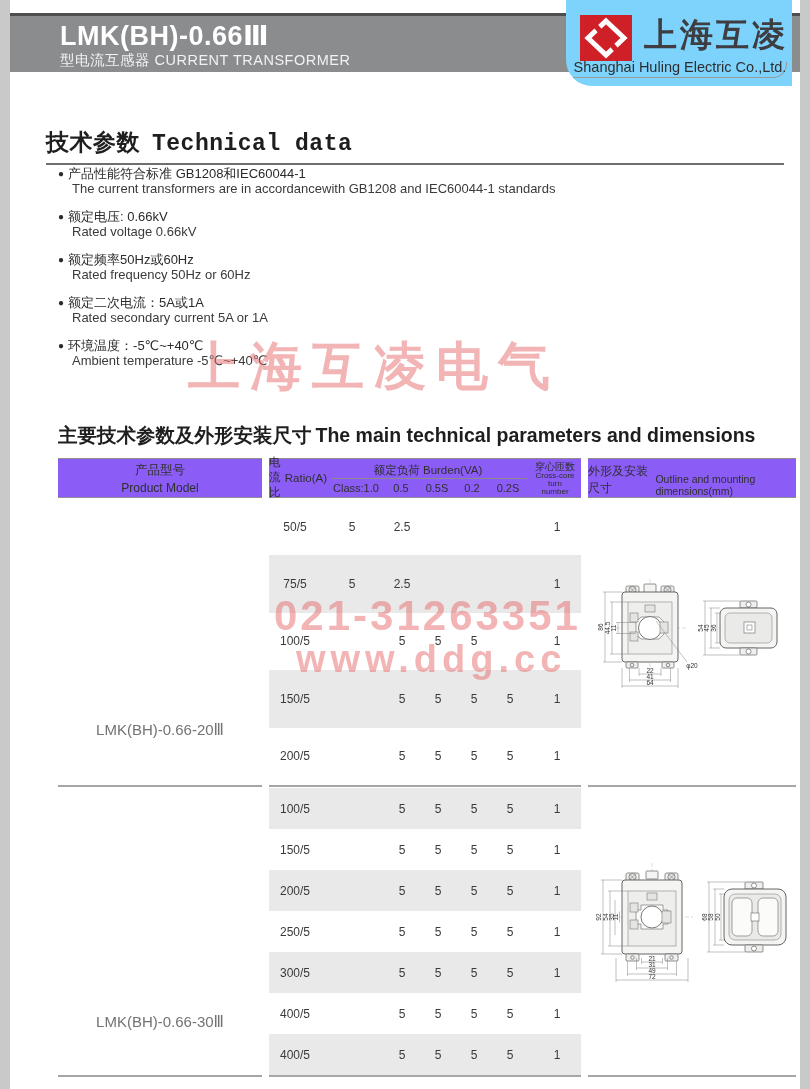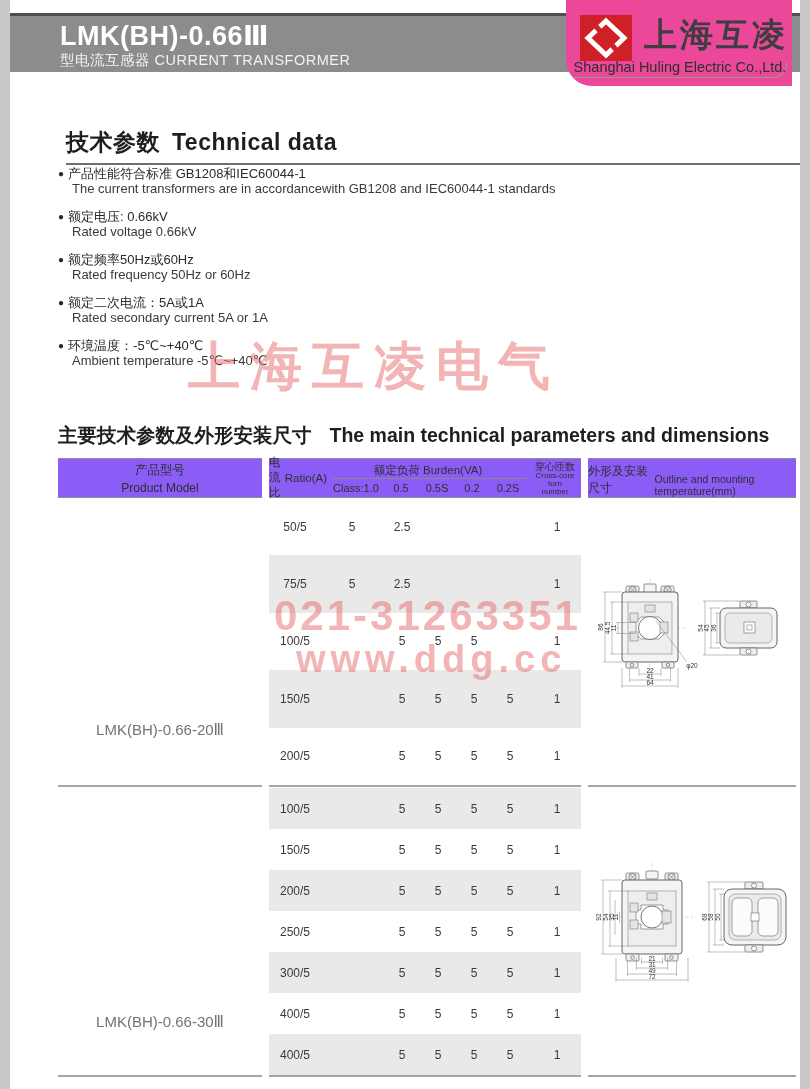--- a/index.html
+++ b/index.html
@@ -4,49 +4,49 @@
 <style>
   * { margin:0; padding:0; box-sizing:border-box; }
   body { background:#c9c9c9; font-family:"Liberation Sans","DejaVu Sans",sans-serif; }
   .page { position:relative; width:790px; height:1089px; background:#ffffff; margin:0 auto; overflow:hidden; }
 
   
   .gray-bar { position:absolute; left:0; top:13px; width:810px; height:59px;
               background:#8b8c8e; border-top:3px solid #4e4e50; z-index:1; }
   .hdr-title { position:absolute; left:50px; top:4px; color:#ffffff; font-size:27px; font-weight:bold; letter-spacing:0.5px; }
   .hdr-sub   { position:absolute; left:50px; top:35px; color:#f2f2f2; font-size:14.5px; letter-spacing:0.5px; }
-  .logo-cut { position:absolute; left:556px; top:0; width:226px; height:86px; background:#ec4899;
+  .logo-cut { position:absolute; left:556px; top:0; width:226px; height:86px; background:#7dd3fc;
               border-bottom-left-radius:26px; z-index:2; }
   .logo-svg { position:absolute; left:14px; top:15px; width:52px; height:46px; }
   .brand-cn { position:absolute; left:78px; top:13px; font-size:33px; font-weight:bold; color:#3e3e42; letter-spacing:3px; }
   .brand-en { position:absolute; left:6px; top:59px; width:216px; text-align:center; font-size:14.5px; color:#2e2e30; }
   .brand-rule { position:absolute; left:7px; top:62px; width:214px; height:16px;
                 border-bottom:1px solid #9a9a9a; border-right:1px solid #9a9a9a; border-bottom-right-radius:14px; }
   .bar-tail { position:absolute; left:784px; top:13px; width:26px; height:59px; background:#8b8c8e;
               border-top:3px solid #4e4e50; transform:skewX(8deg); transform-origin:top left; z-index:3; }
 
   
-  .sec1 { position:absolute; left:56px; top:127px; width:738px; }
+  .sec1 { position:absolute; left:36px; top:127px; width:738px;font-family:Liberation Mono, monospace; }
   .sec1 h2 { font-size:23px; font-weight:bold; color:#1e1e1e; letter-spacing:0.5px; }
   .sec1 h2 .en { margin-left:12px; }
   .sec1 .rule { margin-top:5px; height:2px; background:#6f6f6f; }
   .bullets { position:absolute; left:48px; top:166px; width:700px; }
   .b-item { margin-bottom:13px; font-size:13px; line-height:15px; color:#2a2a2a; }
   .b-item .dot { font-size:10px; margin-right:4px; vertical-align:1px; }
   .b-item .en { padding-left:14px; color:#3a3a3a; }
 
   
   .wm { position:absolute; z-index:6; font-weight:bold; color:rgba(230,105,105,0.5); pointer-events:none; white-space:nowrap; }
   .wm1 { left:178px; top:332px; font-size:52px; letter-spacing:10px; }
   .wm2 { left:264px; top:592px; font-size:42px; letter-spacing:3px; }
   .wm3 { left:286px; top:638px; font-size:38px; letter-spacing:5px; }
 
   
   .sec2-title { position:absolute; left:48px; top:422px; font-size:19.5px; font-weight:bold; color:#1e1e1e; }
-  .sec2-title .en { margin-left:18px; }
+  .sec2-title .en { margin-left:4px; }
 
   
   .thead { position:absolute; top:458px; height:40px; background:#8b5cf6;
            border-top:1.5px solid #8e8e8e; border-bottom:1.5px solid #8e8e8e; color:#2f2f2f; }
   .thead-a { left:48px; width:204px; display:flex; flex-direction:column; align-items:center; justify-content:center; gap:2px; }
   .thead-a .l1 { font-size:12.5px; } .thead-a .l2 { font-size:12px; }
   .thead-b { left:259px; width:312px; }
   .ratio-head { position:absolute; left:0; top:0; width:58px; height:37px; display:flex; flex-direction:row;
                 align-items:center; justify-content:center; gap:1px; font-size:11.5px; }
   .burden-label { position:absolute; left:60px; top:4px; width:198px; text-align:center; font-size:11.5px; }
@@ -154,21 +154,21 @@
     <span class="cls cls4">0.2S</span>
     <div class="turns-head">
       <div class="t1">穿心匝数</div>
       <div class="t2">Cross-core</div>
       <div class="t2">turn</div>
       <div class="t2">number</div>
     </div>
   </div>
   <div class="thead thead-c">
     <div class="l1">外形及安装尺寸</div>
-    <div class="l2">Outline and mounting temperature(mm)</div>
+    <div class="l2">Outline and mounting dimensions(mm)</div>
   </div>
 
   <div class="tbody grp0">
       <div class="trow">
         <span class="tcell c0">50/5</span>
         <span class="tcell c1">5</span>
         <span class="tcell c2">2.5</span>
         <span class="tcell c3"></span>
         <span class="tcell c4"></span>
         <span class="tcell c5"></span>

